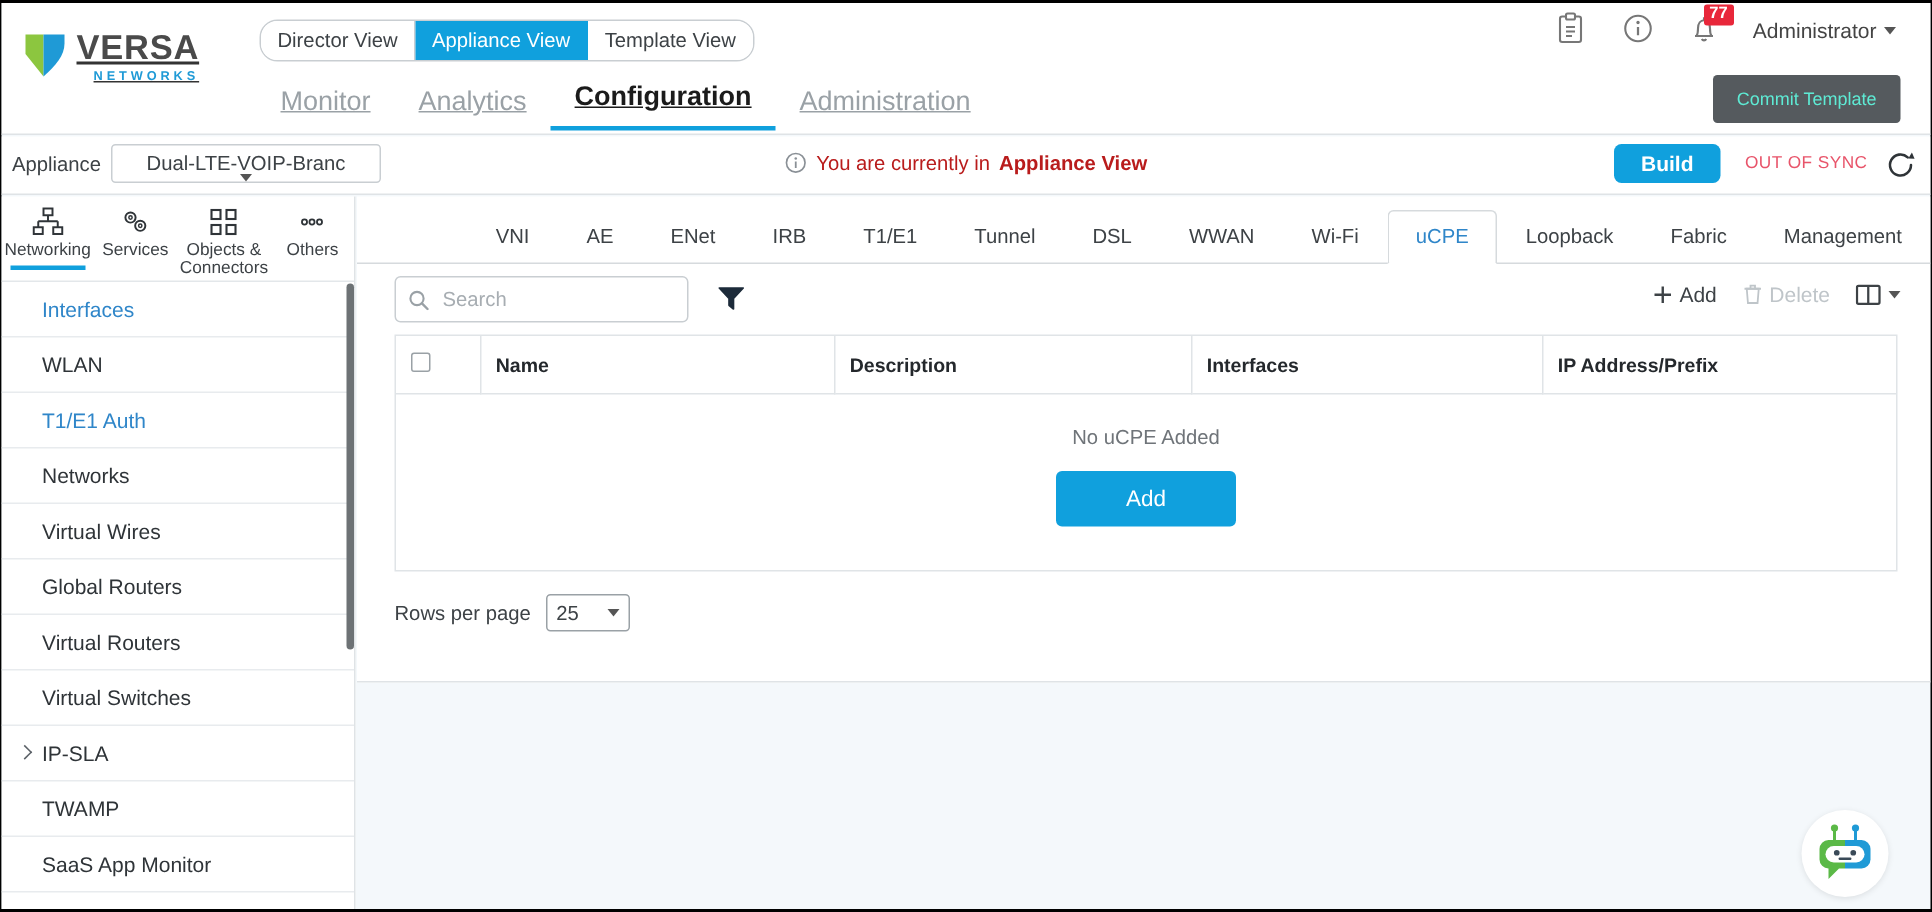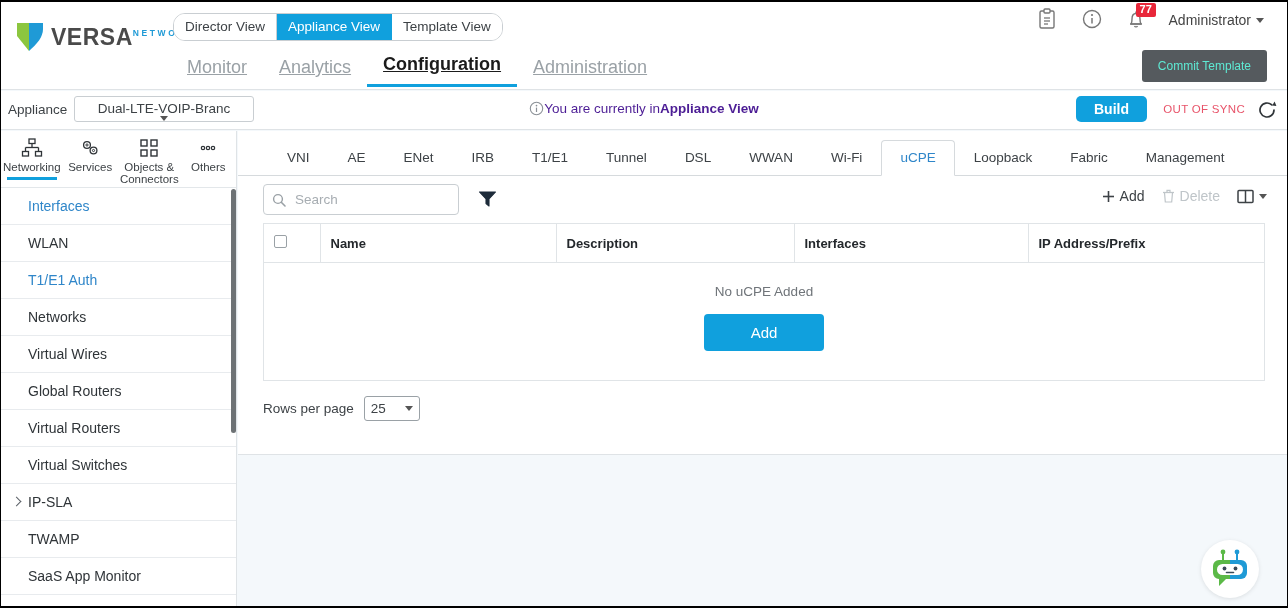--- a/index.html
+++ b/index.html
@@ -26,21 +26,21 @@
     position: absolute; left: 0; top: 0;
     width: 1286px; height: 88px;
     background: #ffffff;
     border-bottom: 1px solid #dfe3e6;
   }
   .logo-wrap {
     position: absolute; left: 14px; top: 18px;
     display: flex; align-items: center; gap: 6px;
   }
   .logo-mark { width: 30px; height: 34px; }
-  .logo-text { display: flex; flex-direction: row; line-height: 1; }
+  .logo-text { display: flex; flex-direction: column; line-height: 1; text-decoration: underline; }
   .logo-versa {
     font-size: 23px; font-weight: bold; letter-spacing: 0.5px;
     color: #4a4a4a;
   }
   .logo-networks {
     font-size: 8.5px; letter-spacing: 2.6px; color: #1f9ad6;
     text-align: right; margin-top: 3px; font-weight: bold;
   }
 
   
@@ -112,22 +112,22 @@
   .appl-select {
     position: absolute; left: 73px; top: 5px;
     width: 180px; height: 26px;
     border: 1px solid #c9ced2; border-radius: 3px;
     background: #fff; font-size: 13.5px; color: #3d4246;
     padding: 4px 8px; cursor: pointer;
     display: flex; align-items: center; justify-content: space-between; flex-direction: column;
   }
   .banner-note {
     position: absolute; left: 0; right: 0; top: 10px;
-    text-align: center; font-size: 13.5px; color: #4c1d95;
-    display: flex; align-items: center; justify-content: center; 
+    text-align: center; font-size: 13.5px; color: #b91c1c;
+    display: flex; align-items: center; justify-content: center; gap: 6px;
   }
   .banner-note b { font-weight: bold; }
   .build-btn {
     position: absolute; right: 140px; top: 5px;
     background: #10a0dd; color: #fff; font-weight: bold;
     font-size: 14px; padding: 5px 18px; border-radius: 5px;
     cursor: pointer;
   }
   .oos {
     position: absolute; right: 42px; top: 12px;
@@ -182,22 +182,23 @@
 
   
   .content {
     position: absolute; left: 237px; top: 129px;
     width: 1049px; height: 324px;
     background: #fff;
     border-bottom: 1px solid #dfe3e6;
   }
   .tabs-row {
     display: flex; align-items: flex-end;
-    height: 45px; padding-left: 30px;
+    height: 45px; padding-left: 16px;
     border-bottom: 1px solid #d6dadd;
+    justify-content: flex-end;
   }
   .tab {
     font-size: 13.5px; color: #3d4246;
     padding: 0 18px 9px 18px; cursor: pointer; white-space: nowrap;
     border: 1px solid transparent; border-bottom: none; line-height: 16px;
   }
   .tab.active {
     color: #2f86c9; background: #fff;
     border: 1px solid #d6dadd; border-bottom: 1px solid #fff;
     border-radius: 4px 4px 0 0;

